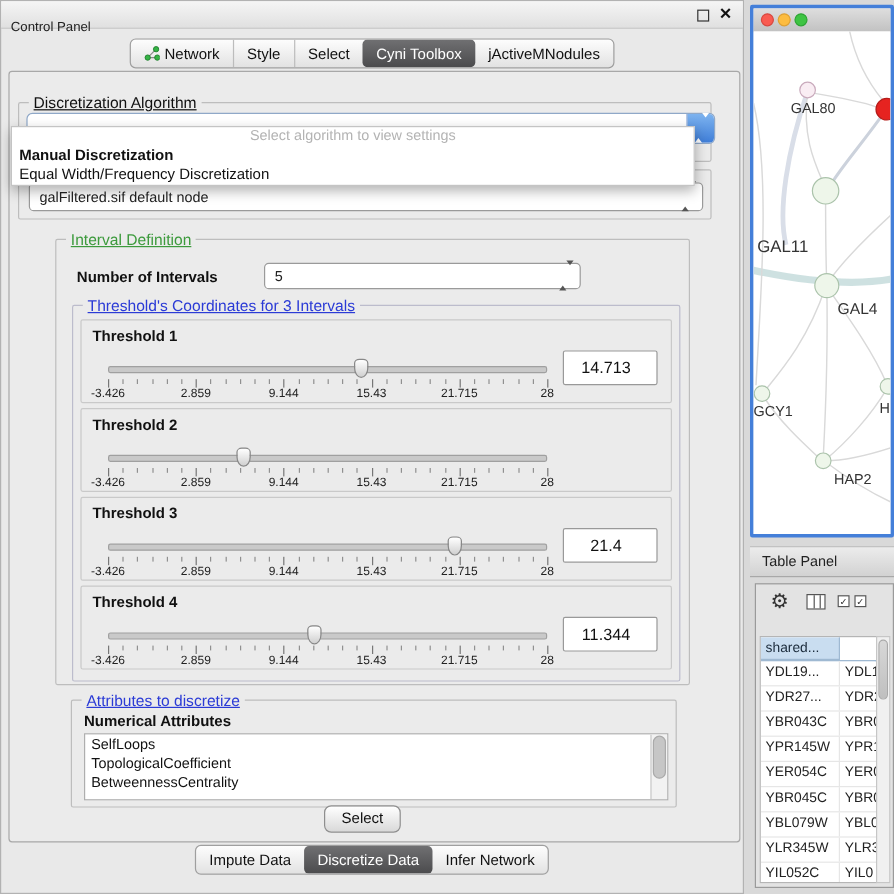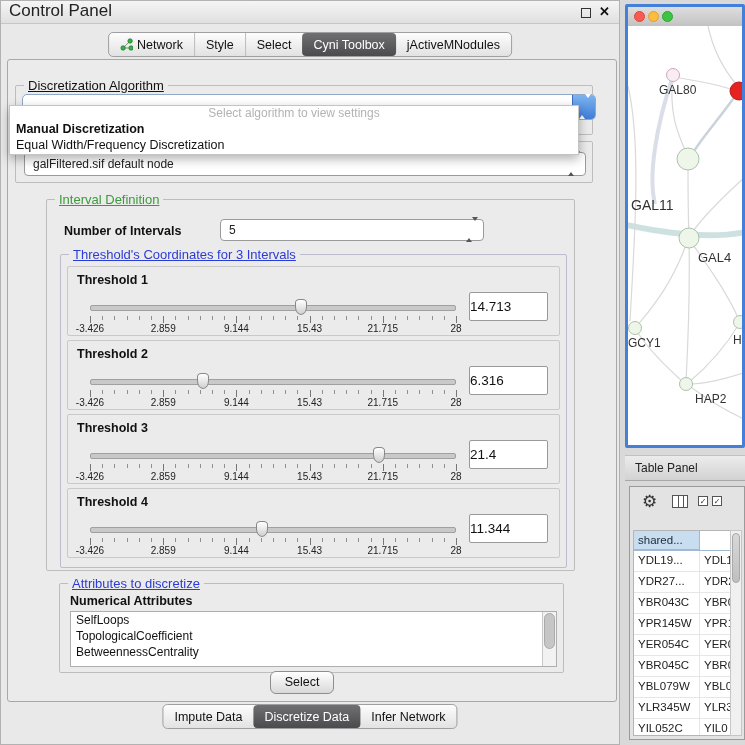--- a/index.html
+++ b/index.html
@@ -3,21 +3,21 @@
 <meta charset="utf-8">
 <style>
   html,body{margin:0;padding:0;}
   body{width:745px;height:745px;position:relative;overflow:hidden;background:#d9d9d9;
        font-family:"Liberation Sans",sans-serif;color:#111;}
   
   .control-panel{position:absolute;left:0;top:0;width:620px;height:745px;background:#e9e9e9;
                  border:1px solid #b2b2b2;box-sizing:border-box;}
   .cp-titlebar{position:absolute;left:0;top:0;right:0;height:22px;
                background:linear-gradient(#f5f5f5,#e0e0e0);border-bottom:1px solid #c6c6c6;}
-  .cp-title{position:absolute;left:8px;top:0;font-size:17px;color:#222;}
+  .cp-title{position:absolute;left:8px;top:16px;font-size:11px;color:#222;}
   .float-icon{position:absolute;right:28px;top:7px;width:8px;height:8px;border:1.5px solid #333;}
   .close-icon{position:absolute;right:9px;top:3px;font-size:13px;font-weight:bold;color:#111;}
   
   .tabbar{display:flex;align-items:stretch;background:linear-gradient(#fdfdfd,#e2e2e2);
           border:1px solid #9f9f9f;border-radius:5px;height:23px;font-size:12.5px;overflow:hidden;}
   .tab{padding:0 11px;display:flex;align-items:center;gap:4px;color:#111;border-left:1px solid #bcbcbc;white-space:nowrap;}
   .tab:first-child{border-left:none;}
   .tab.selected{background:linear-gradient(#707072,#4b4b4d);color:#fff;border-left:none;border-radius:4px;}
   .tab.selected + .tab{border-left:none;}
   .top-tabs{position:absolute;left:50%;top:31px;transform:translateX(-50%);}
@@ -63,21 +63,21 @@
   .slider-track{position:absolute;left:0;right:0;top:8px;height:4px;background:#c9c9c9;
                 border:1px solid #a0a0a0;border-radius:2px;}
   .slider-thumb{position:absolute;top:2px;width:12px;height:16px;background:linear-gradient(#ffffff,#d0d0d0);
                 border:1px solid #888;border-radius:6px 6px 8px 8px/5px 5px 11px 11px;box-sizing:border-box;}
   .ticks{position:absolute;left:0;right:0;top:19px;height:7px;}
   .tick{position:absolute;width:1px;height:4px;background:#909090;top:0;}
   .tick.major{height:7px;background:#777;}
   .scale-labels{position:absolute;left:0;right:0;top:26px;height:11px;font-size:10px;color:#222;}
   .scale-labels span{position:absolute;transform:translateX(-50%);white-space:nowrap;}
   .value-box{position:absolute;right:11px;top:25px;width:79px;height:29px;background:#fff;border:1px solid #999;
-             border-radius:2px;font-size:13.5px;line-height:27px;text-align:left;padding-right:7px;
+             border-radius:2px;font-size:13.5px;line-height:27px;text-align:center;padding-right:7px;
              box-sizing:border-box;color:#111;}
   
   .attr-list{position:absolute;left:10px;top:27px;width:487px;height:56px;background:#fff;
              border:1px solid #aeaeae;overflow:hidden;box-sizing:border-box;}
   .attr-item{font-size:12px;height:16px;line-height:16px;padding-left:5px;color:#111;white-space:nowrap;}
   .attr-scroll{position:absolute;right:0;top:0;bottom:0;width:13px;background:#f2f2f2;border-left:1px solid #c8c8c8;}
   .attr-thumb{position:absolute;left:1px;right:1px;top:1px;height:34px;background:#c6c6c6;
               border:1px solid #aaa;border-radius:6px;}
   .apply-btn{position:absolute;left:269px;top:670px;width:64px;height:23px;border:1px solid #8e8e8e;
              border-radius:6px;background:linear-gradient(#ffffff,#d9d9d9);font-size:12.5px;
@@ -282,21 +282,20 @@
             </div>
           <div class="scale-labels">
               <span style="left: 0%;">-3.426</span>
               <span style="left: 20%;">2.859</span>
               <span style="left: 40%;">9.144</span>
               <span style="left: 60%;">15.43</span>
               <span style="left: 80%;">21.715</span>
               <span style="left: 100%;">28</span>
             </div>
         </div>
-        <div class="value-box">6.316</div>
       </div>
 
       <div class="threshold-block" data-idx="2">
         <div class="tb-label">Threshold 3</div>
         <div class="slider">
           <div class="slider-track"></div>
           <div class="slider-thumb" style="left: calc(79% - 6px);"></div>
           <div class="ticks">
               <span class="tick major" style="left: 0%;"></span>
               <span class="tick" style="left: 3.33%;"></span>

